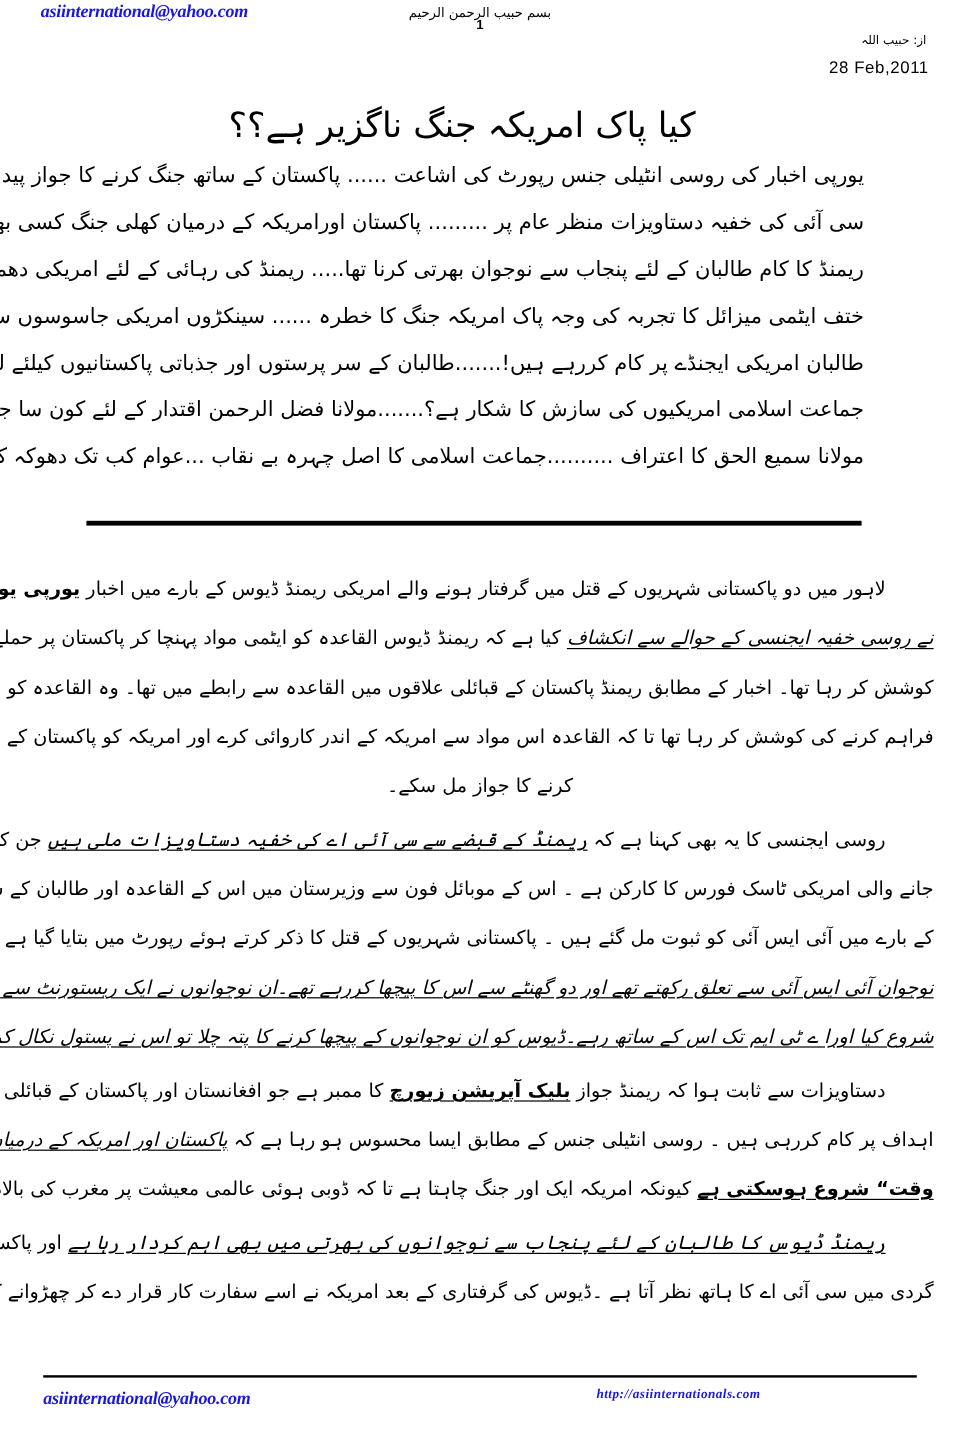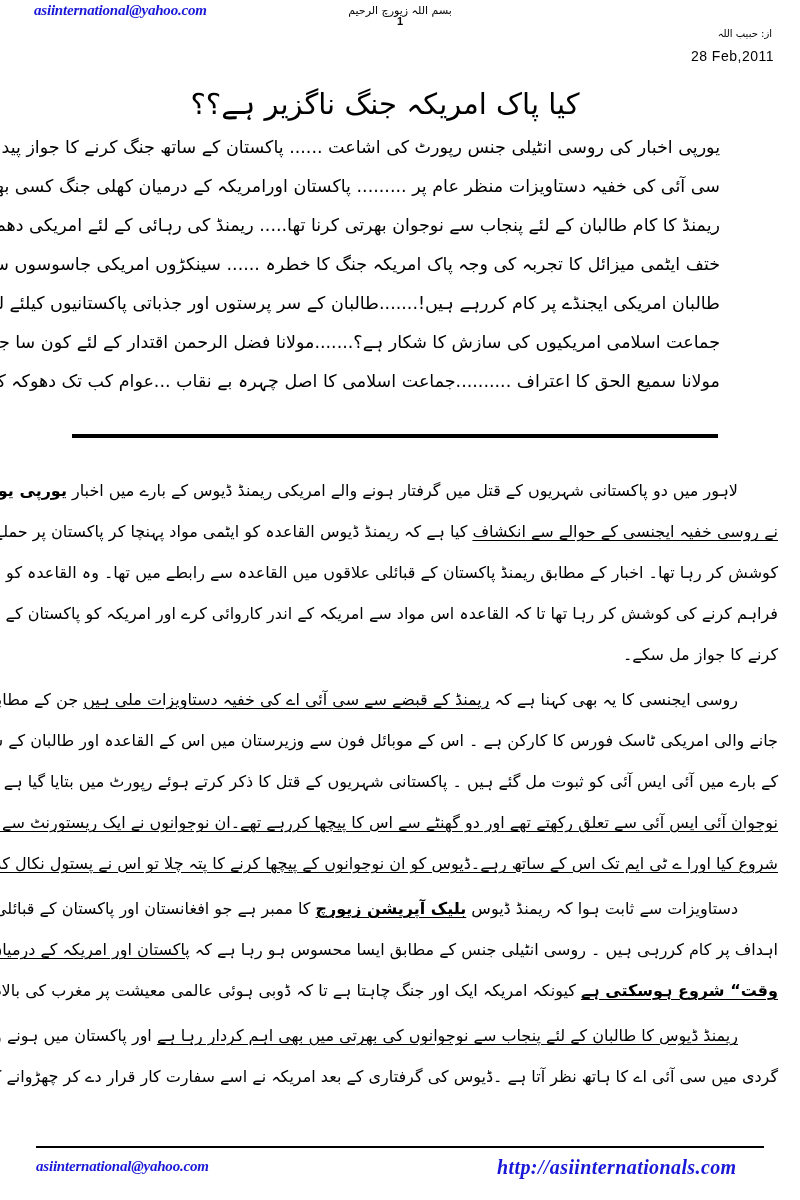--- a/index.html
+++ b/index.html
@@ -136,25 +136,25 @@
   .para {
     margin: 0 0 4px 0;
     direction: rtl;
     text-align: justify;
   }
   .para .ln {
     display: block;
     white-space: nowrap;
   }
   .para .ln.indent-first { text-indent: 40px; }
-  .para .ln.last { }
+  .para .ln.last { text-align: center; }
   .para .ln.last-right { text-align: right; }
 
   b, .b { font-weight: bold; }
-  u, .u { text-decoration: underline; text-underline-offset: 3px; }
+  u, .u { text-decoration: underline; text-underline-offset: 3px; font-style: italic; }
   .bu { font-weight: bold; text-decoration: underline; text-underline-offset: 3px; }
 
   
   .footer-rule {
     position: absolute;
     left: 36px;
     top: 1146px;
     width: 728px;
     height: 2px;
     background: #000;
@@ -171,34 +171,34 @@
     letter-spacing: -0.2px;
     white-space: nowrap;
   }
   .ftr-url {
     position: absolute;
     left: 497px;
     top: 1156px;
     font-family: "Liberation Serif", "DejaVu Serif", serif;
     font-style: italic;
     font-weight: bold;
-    font-size: 20px;
+    font-size: 11px;
     color: #1a18d8;
     letter-spacing: 0.4px;
     white-space: nowrap;
   }
 </style>
 </head>
 <body>
 
 <div class="page">
 
   <div>
     <div class="hdr-email">asiinternational@yahoo.com</div>
-    <div class="hdr-bismillah">بسم اللہ زیورچ الرحیم</div>
+    <div class="hdr-bismillah">بسم حبیب الرحمن الرحیم</div>
     <div class="hdr-pagenum">1</div>
     <div class="hdr-author">از: حبیب اللہ</div>
     <div class="hdr-date">28 Feb,2011</div>
     <h1 class="hdr-title">کیا پاک امریکہ جنگ ناگزیر ہے؟؟</h1>
   </div>
 
   <div class="intro" id="intro-block">
       <span class="ln">یورپی اخبار کی روسی انٹیلی جنس رپورٹ کی اشاعت ...... پاکستان کے ساتھ جنگ کرنے کا جواز پیدا کرنے کی کوشش</span>
       <span class="ln">سی آئی کی خفیہ دستاویزات منظر عام پر ......... پاکستان اورامریکہ کے درمیان کھلی جنگ کسی بھی وقت ہوسکتی ہے .....</span>
       <span class="ln">ریمنڈ کا کام طالبان کے لئے پنجاب سے نوجوان بھرتی کرنا تھا..... ریمنڈ کی رہائی کے لئے امریکی دھمکیاں ......</span>
@@ -218,21 +218,21 @@
         <span class="ln last"><span>کرنے کا جواز مل سکے۔</span></span>
       </p>
       <p class="para">
         <span class="ln indent-first"><span>روسی ایجنسی کا یہ بھی کہنا ہے کہ </span><span class="u">ریمنڈ کے قبضے سے سی آئی اے کی خفیہ دستاویزات ملی ہیں</span><span> جن کے مطابق وہ خوف کی علامت سمجھی</span></span>
         <span class="ln"><span>جانے والی امریکی ٹاسک فورس کا کارکن ہے ۔ اس کے موبائل فون سے وزیرستان میں اس کے القاعدہ اور طالبان کے ساتھ رابطوں</span></span>
         <span class="ln"><span>کے بارے میں آئی ایس آئی کو ثبوت مل گئے ہیں ۔    پاکستانی شہریوں کے قتل کا ذکر کرتے ہوئے رپورٹ میں بتایا گیا ہے کہ ”یہ</span></span>
         <span class="ln"><span class="u">نوجوان آئی ایس آئی سے تعلق رکھتے تھے اور دو گھنٹے سے اس کا پیچھا کررہے تھے۔ان نوجوانوں نے ایک ریستورنٹ سے اس کا پیچھا</span></span>
         <span class="ln"><span class="u">شروع کیا اورا ے ٹی ایم تک اس کے ساتھ رہے۔ڈیوس کو ان نوجوانوں کے پیچھا کرنے کا پتہ چلا تو اس نے پستول نکال کر انہیں قتل کر</span></span>
       </p>
       <p class="para">
-        <span class="ln indent-first"><span>دستاویزات سے ثابت ہوا کہ ریمنڈ ڈیوس </span><span class="bu">بلیک آپریشن زیورچ</span><span> کا ممبر ہے جو افغانستان اور پاکستان کے قبائلی علاقوں میں مختلف</span></span>
+        <span class="ln indent-first"><span>دستاویزات سے ثابت ہوا کہ ریمنڈ جواز </span><span class="bu">بلیک آپریشن زیورچ</span><span> کا ممبر ہے جو افغانستان اور پاکستان کے قبائلی علاقوں میں مختلف</span></span>
         <span class="ln"><span>اہداف پر کام کررہی ہیں ۔    روسی انٹیلی جنس کے مطابق ایسا محسوس ہو رہا ہے کہ </span><span class="u">پاکستان اور امریکہ کے درمیان کھلی جنگ</span></span>
         <span class="ln"><span class="bu">وقت“ شروع ہوسکتی ہے</span><span>  کیونکہ امریکہ ایک اور جنگ چاہتا ہے تا کہ ڈوبی ہوئی عالمی معیشت پر مغرب کی بالادستی پھر سے قائم ہو سکے۔</span></span>
       </p>
       <p class="para">
         <span class="ln indent-first"><span class="u">ریمنڈ ڈیوس کا طالبان کے لئے پنجاب سے نوجوانوں کی بھرتی میں بھی اہم کردار رہا ہے</span><span> اور پاکستان میں ہونے والی دہشت</span></span>
         <span class="ln"><span>گردی میں سی آئی اے کا ہاتھ نظر آتا ہے ۔ڈیوس کی گرفتاری کے بعد امریکہ نے اسے سفارت کار قرار دے کر چھڑوانے کی کوشش کی ۔</span></span>
       </p>
     </div>
 
   <div>

